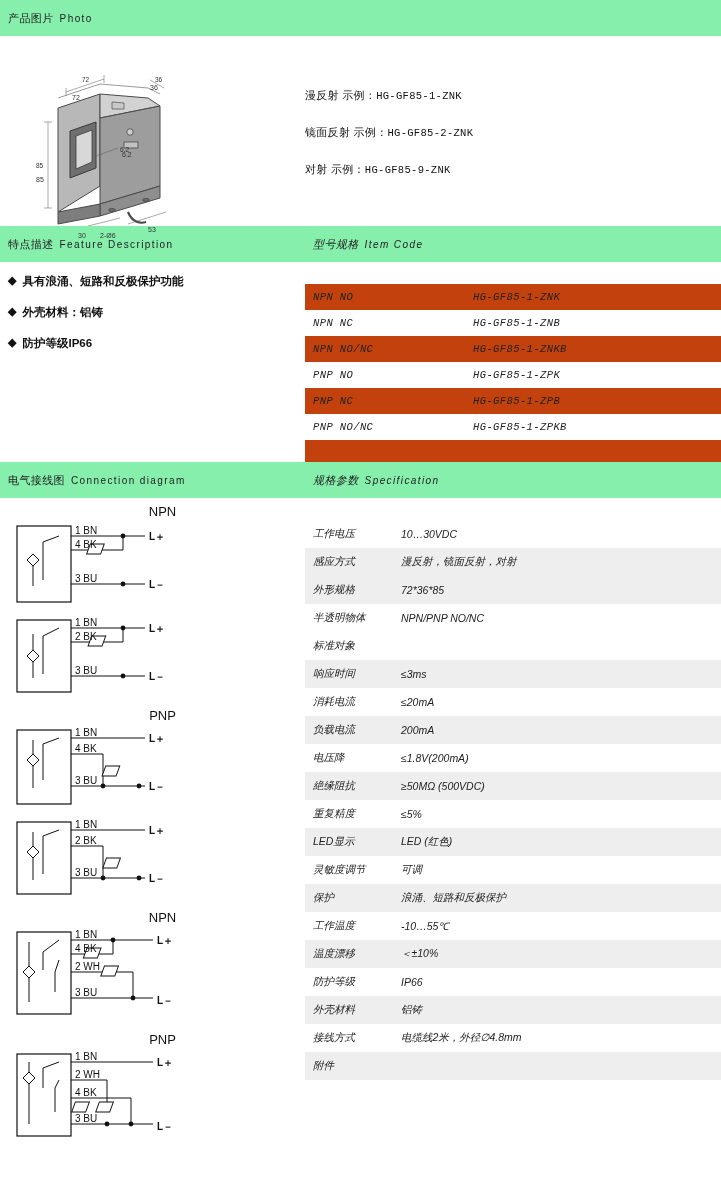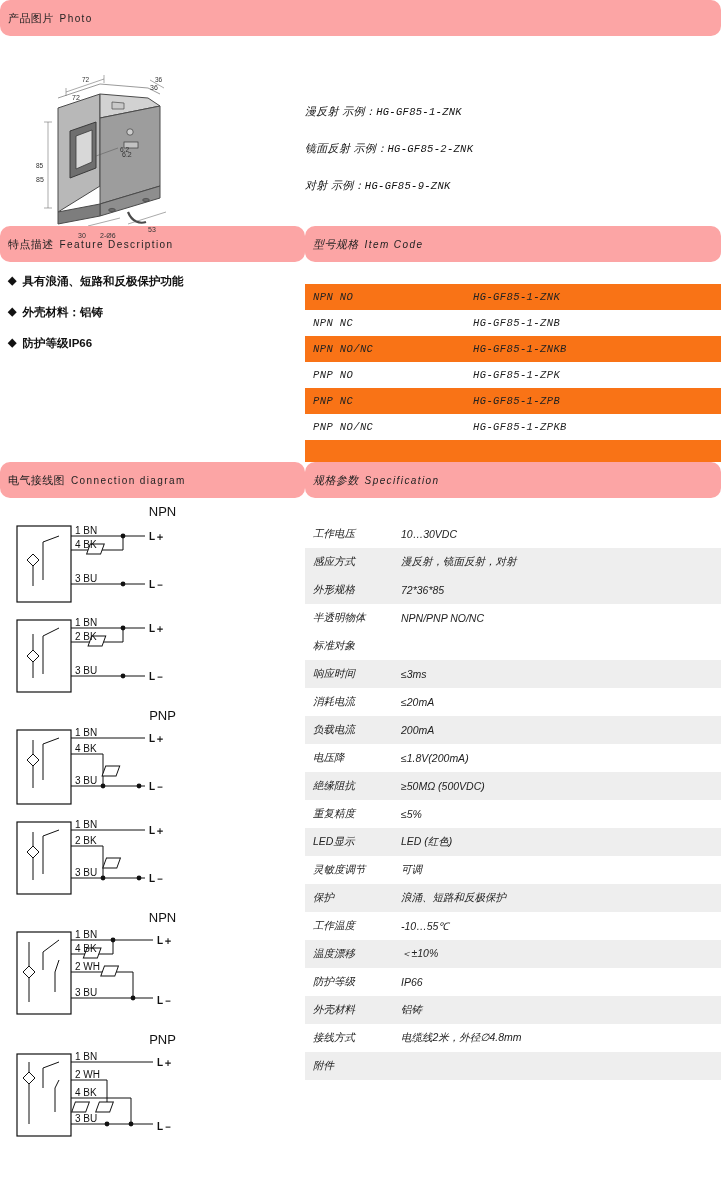--- a/index.html
+++ b/index.html
@@ -10,37 +10,36 @@
   }
   .page {
     width: 721px;
     height: 1195px;
     position: relative;
     background: #fff;
     overflow: hidden;
   }
   
   .bar {
-    background: #fca5a5;
+    background: #86efac;
     height: 20px;
     display: flex;
     align-items: center;
     padding: 18px 8px;
     font-size: 11px;
     color: #222;
     letter-spacing: .4px;
-    border-radius: 10px;
   }
   .bar .cn { font-size: 11px; }
   .bar .en { font-size: 10px; letter-spacing: 1.4px; margin-left: 6px; }
 
   
   .top-row { display: flex; }
   .photo-col { width: 305px; position: relative; height: 190px; }
-  .desc-col { flex: 1; padding-top: 68px; font-style: italic; }
+  .desc-col { flex: 1; padding-top: 52px; }
   .desc-line {
     font-size: 11px;
     color: #111;
     margin-bottom: 22px;
     letter-spacing: .3px;
   }
   .desc-line .mono { font-family: "Liberation Mono", monospace; font-size: 10.5px; }
 
   
   .drawing { position: absolute; left: 0; top: 0; width: 305px; height: 190px; }
@@ -67,21 +66,21 @@
 
   
   table.tbl { width: 100%; border-collapse: collapse; }
   table.tbl td {
     font-size: 10.5px;
     color: #222;
     padding: 7px 8px;
     font-family: "Liberation Mono", monospace;
     letter-spacing: .4px;
   }
-  table.tbl tr.alt td { background: #f97316; margin-top: 48px; }
+  table.tbl tr.alt td { background: #c2410c; margin-top: 48px; }
   table.tbl td.c1 { width: 160px; }
   .spacer-row td { height: 22px; }
 
   
   table.spec { width: 100%; border-collapse: collapse; }
   table.spec td {
     font-size: 10.5px;
     color: #222;
     padding: 7px 8px;
     vertical-align: middle;

